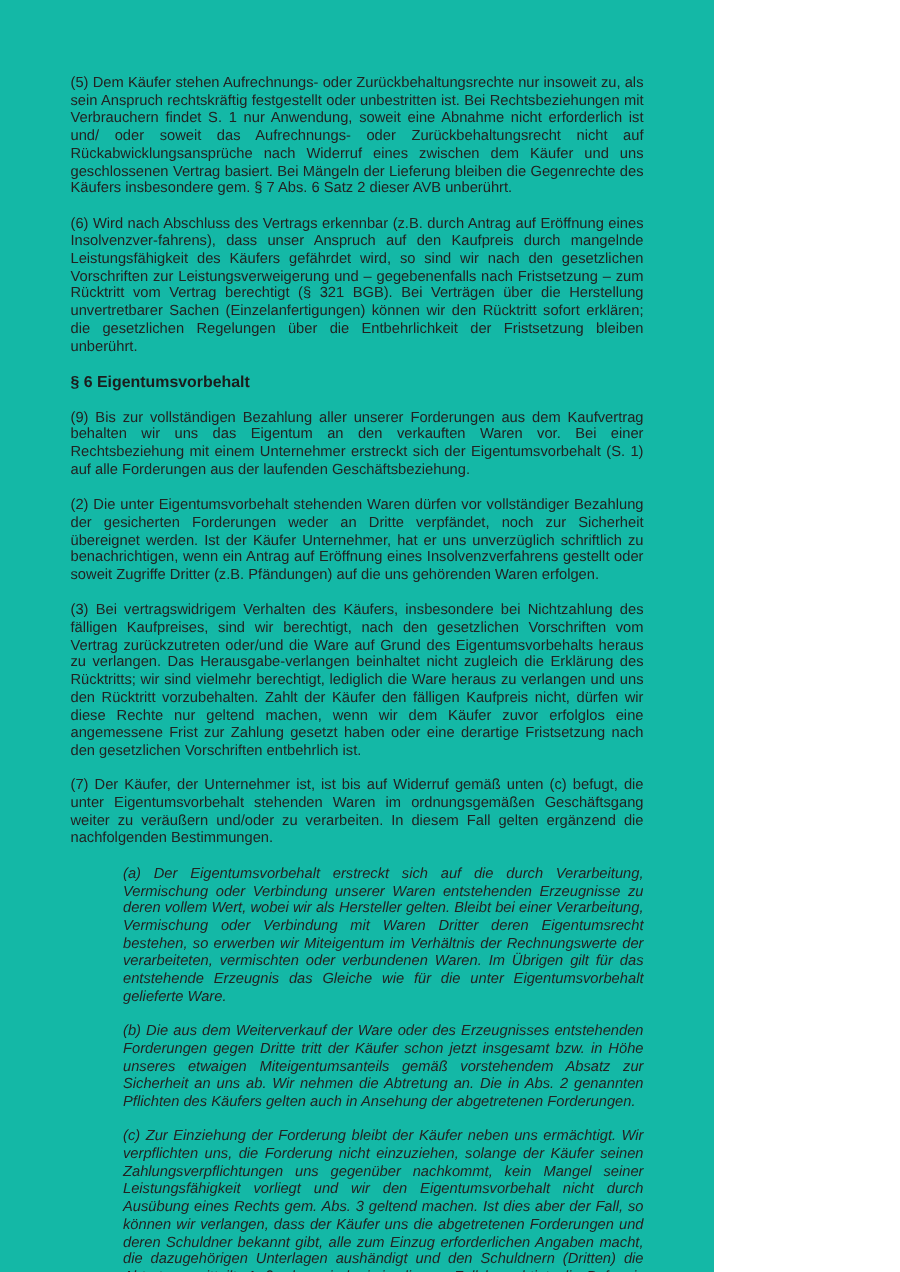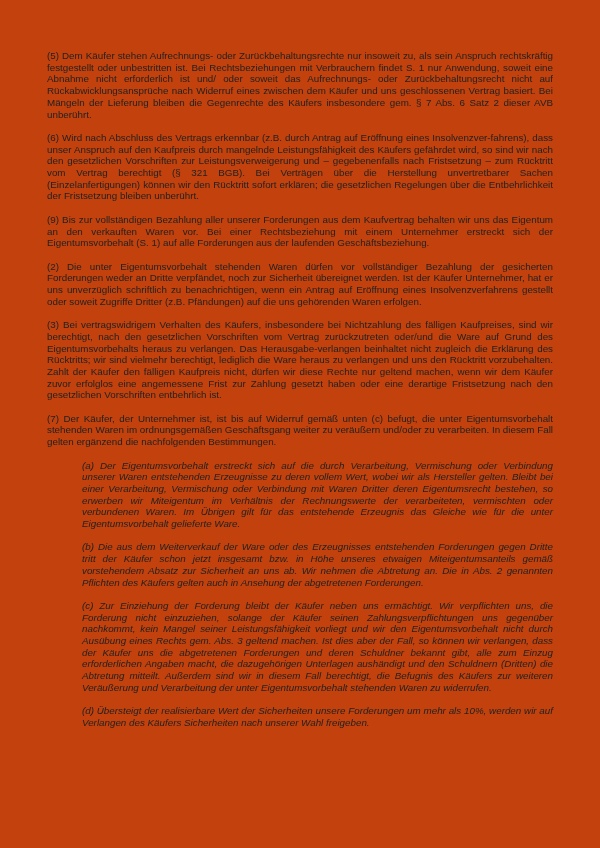--- a/index.html
+++ b/index.html
@@ -7,24 +7,24 @@
     padding: 0;
   }
   body {
     width: 600px;
     height: 848px;
     background: #ffffff;
     overflow: hidden;
   }
   .page {
     box-sizing: border-box;
-    width: 600px;
+    width: 476px;
     height: 848px;
     padding: 50px 47px 0 47px;
-    background: #c2410c;
+    background: #14b8a6;
     font-family: "Liberation Sans", "DejaVu Sans", sans-serif;
     font-size: 9.8px;
     line-height: 11.7px;
     color: #222222;
   }
   .page p {
     margin: 0 0 11.7px 0;
     text-align: justify;
   }
   .page p.indent {
@@ -40,20 +40,21 @@
     color: #1c1c1c;
   }
 </style>
 </head>
 <body>
 
 <div class="page">
   <div id="document-content">
       <p class="body">(5) Dem Käufer stehen Aufrechnungs- oder Zurückbehaltungsrechte nur insoweit zu, als sein Anspruch rechtskräftig festgestellt oder unbestritten ist. Bei Rechtsbeziehungen mit Verbrauchern findet S. 1 nur Anwendung, soweit eine Abnahme nicht erforderlich ist und/ oder soweit das Aufrechnungs- oder Zurückbehaltungsrecht nicht auf Rückabwicklungsansprüche nach Widerruf eines zwischen dem Käufer und uns geschlossenen Vertrag basiert. Bei Mängeln der Lieferung bleiben die Gegenrechte des Käufers insbesondere gem. § 7 Abs. 6 Satz 2 dieser AVB unberührt.</p>
       <p class="body">(6) Wird nach Abschluss des Vertrags erkennbar (z.B. durch Antrag auf Eröffnung eines Insolvenzver-fahrens), dass unser Anspruch auf den Kaufpreis durch mangelnde Leistungsfähigkeit des Käufers gefährdet wird, so sind wir nach den gesetzlichen Vorschriften zur Leistungsverweigerung und – gegebenenfalls nach Fristsetzung – zum Rücktritt vom Vertrag berechtigt (§ 321 BGB). Bei Verträgen über die Herstellung unvertretbarer Sachen (Einzelanfertigungen) können wir den Rücktritt sofort erklären; die gesetzlichen Regelungen über die Entbehrlichkeit der Fristsetzung bleiben unberührt.</p>
+      <h2 class="heading">§ 6 Eigentumsvorbehalt</h2>
       <p class="body">(9) Bis zur vollständigen Bezahlung aller unserer Forderungen aus dem Kaufvertrag behalten wir uns das Eigentum an den verkauften Waren vor. Bei einer Rechtsbeziehung mit einem Unternehmer erstreckt sich der Eigentumsvorbehalt (S. 1) auf alle Forderungen aus der laufenden Geschäftsbeziehung.</p>
       <p class="body">(2) Die unter Eigentumsvorbehalt stehenden Waren dürfen vor vollständiger Bezahlung der gesicherten Forderungen weder an Dritte verpfändet, noch zur Sicherheit übereignet werden. Ist der Käufer Unternehmer, hat er uns unverzüglich schriftlich zu benachrichtigen, wenn ein Antrag auf Eröffnung eines Insolvenzverfahrens gestellt oder soweit Zugriffe Dritter (z.B. Pfändungen) auf die uns gehörenden Waren erfolgen.</p>
       <p class="body">(3) Bei vertragswidrigem Verhalten des Käufers, insbesondere bei Nichtzahlung des fälligen Kaufpreises, sind wir berechtigt, nach den gesetzlichen Vorschriften vom Vertrag zurückzutreten oder/und die Ware auf Grund des Eigentumsvorbehalts heraus zu verlangen. Das Herausgabe-verlangen beinhaltet nicht zugleich die Erklärung des Rücktritts; wir sind vielmehr berechtigt, lediglich die Ware heraus zu verlangen und uns den Rücktritt vorzubehalten. Zahlt der Käufer den fälligen Kaufpreis nicht, dürfen wir diese Rechte nur geltend machen, wenn wir dem Käufer zuvor erfolglos eine angemessene Frist zur Zahlung gesetzt haben oder eine derartige Fristsetzung nach den gesetzlichen Vorschriften entbehrlich ist.</p>
       <p class="body">(7) Der Käufer, der Unternehmer ist, ist bis auf Widerruf gemäß unten (c) befugt, die unter Eigentumsvorbehalt stehenden Waren im ordnungsgemäßen Geschäftsgang weiter zu veräußern und/oder zu verarbeiten. In diesem Fall gelten ergänzend die nachfolgenden Bestimmungen.</p>
       <p class="indent">(a) Der Eigentumsvorbehalt erstreckt sich auf die durch Verarbeitung, Vermischung oder Verbindung unserer Waren entstehenden Erzeugnisse zu deren vollem Wert, wobei wir als Hersteller gelten. Bleibt bei einer Verarbeitung, Vermischung oder Verbindung mit Waren Dritter deren Eigentumsrecht bestehen, so erwerben wir Miteigentum im Verhältnis der Rechnungswerte der verarbeiteten, vermischten oder verbundenen Waren. Im Übrigen gilt für das entstehende Erzeugnis das Gleiche wie für die unter Eigentumsvorbehalt gelieferte Ware.</p>
       <p class="indent">(b) Die aus dem Weiterverkauf der Ware oder des Erzeugnisses entstehenden Forderungen gegen Dritte tritt der Käufer schon jetzt insgesamt bzw. in Höhe unseres etwaigen Miteigentumsanteils gemäß vorstehendem Absatz zur Sicherheit an uns ab. Wir nehmen die Abtretung an. Die in Abs. 2 genannten Pflichten des Käufers gelten auch in Ansehung der abgetretenen Forderungen.</p>
       <p class="indent">(c) Zur Einziehung der Forderung bleibt der Käufer neben uns ermächtigt. Wir verpflichten uns, die Forderung nicht einzuziehen, solange der Käufer seinen Zahlungsverpflichtungen uns gegenüber nachkommt, kein Mangel seiner Leistungsfähigkeit vorliegt und wir den Eigentumsvorbehalt nicht durch Ausübung eines Rechts gem. Abs. 3 geltend machen. Ist dies aber der Fall, so können wir verlangen, dass der Käufer uns die abgetretenen Forderungen und deren Schuldner bekannt gibt, alle zum Einzug erforderlichen Angaben macht, die dazugehörigen Unterlagen aushändigt und den Schuldnern (Dritten) die Abtretung mitteilt. Außerdem sind wir in diesem Fall berechtigt, die Befugnis des Käufers zur weiteren Veräußerung und Verarbeitung der unter Eigentumsvorbehalt stehenden Waren zu widerrufen.</p>
       <p class="indent">(d) Übersteigt der realisierbare Wert der Sicherheiten unsere Forderungen um mehr als 10%, werden wir auf Verlangen des Käufers Sicherheiten nach unserer Wahl freigeben.</p>
     </div>
 </div>

